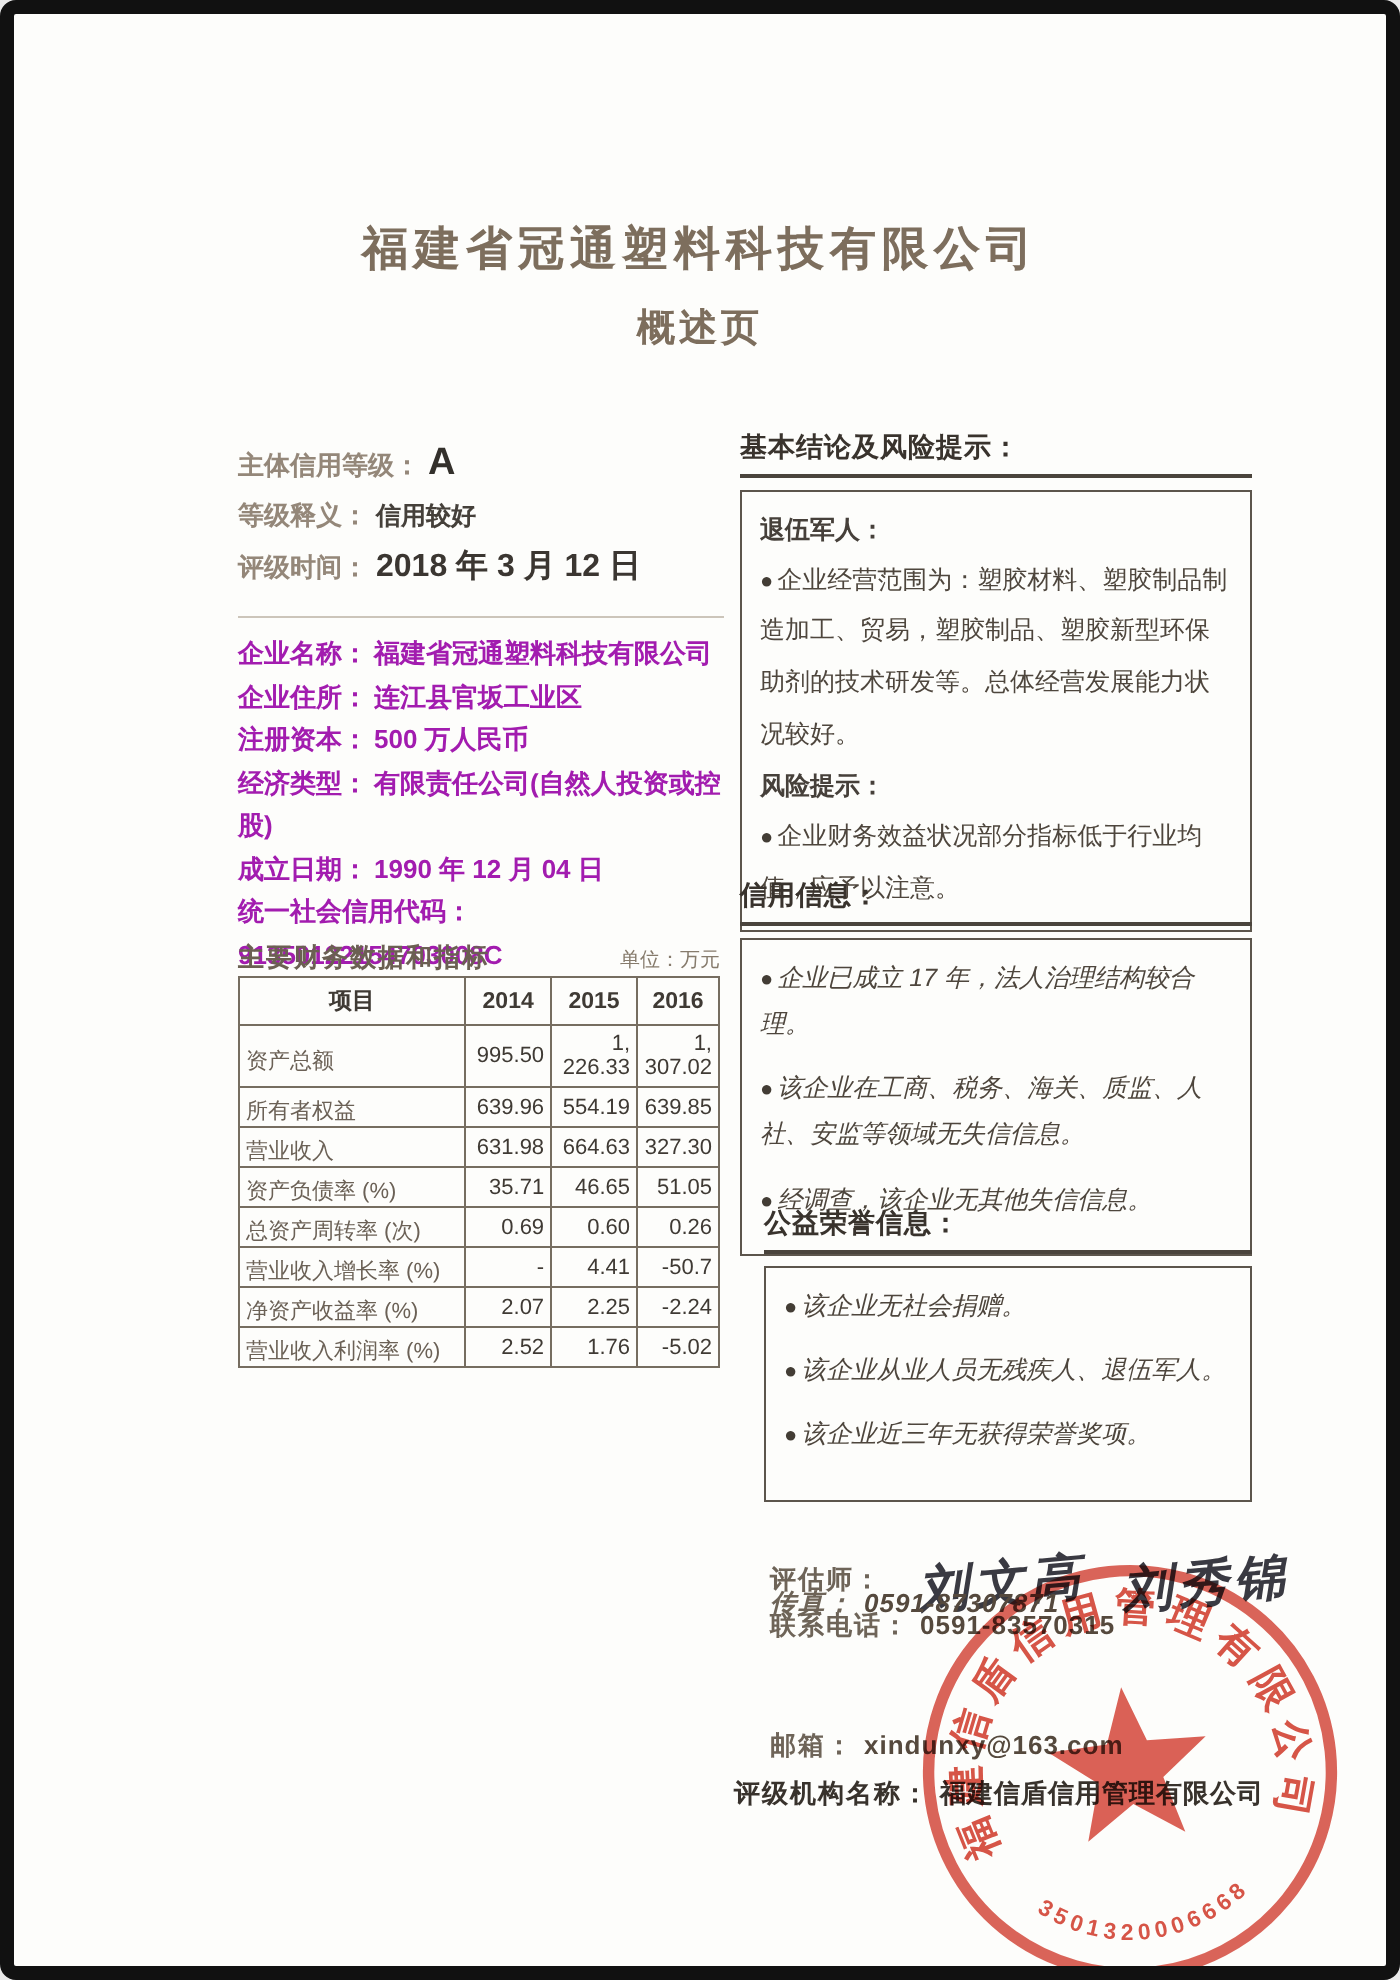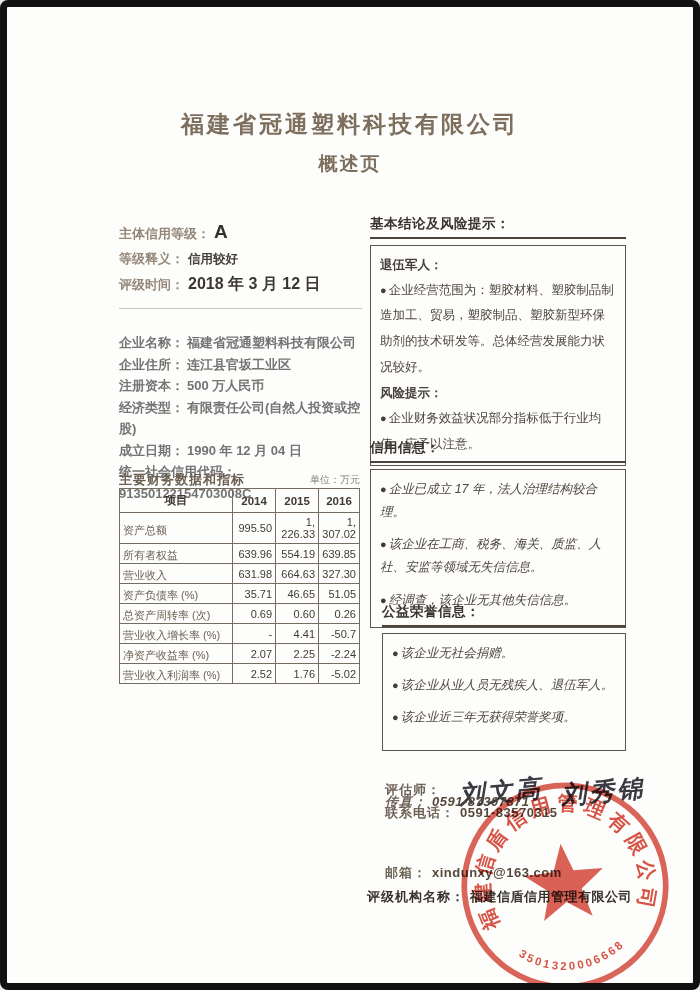--- a/index.html
+++ b/index.html
@@ -18,22 +18,22 @@
   .rating { position:absolute; left:112px; top:214px; width:250px; }
   .rating .row { margin-bottom:6px; }
   .lbl { font-size:13px; color:#948779; font-weight:bold; }
   .rating .grade { font-size:19px; font-weight:bold; color:#33302b; margin-left:4px; }
   .rating .val { font-size:12.5px; font-weight:bold; color:#45403a; margin-left:4px; }
   .rating .date { font-size:16px; font-weight:bold; color:#3b3631; margin-left:4px; }
 
   .divider { position:absolute; left:112px; top:301px; width:243px; height:1px; background:#ccc5ba; }
 
   
-  .company { position:absolute; left:112px; top:325px; width:252px;
-    font-size:13px; font-weight:bold; color:#737373; line-height:21.5px; }
+  .company { position:absolute; left:112px; top:309px; width:252px;
+    font-size:13px; font-weight:bold; color:#a21caf; line-height:21.5px; }
   .company .c-lbl { margin-right:3px; }
 
   
   .tbl-head { position:absolute; left:112px; top:463px; width:241px; }
   .tbl-title { font-size:13px; font-weight:bold; color:#6b6052; letter-spacing:1px; }
   .tbl-unit { float:right; font-size:10px; color:#867b6c; margin-top:3px; }
   table.fin { position:absolute; left:112px; top:481px; width:241px; border-collapse:collapse; }
   table.fin th, table.fin td { border:1px solid #766d60; }
   table.fin th { font-size:11.5px; font-weight:bold; color:#3f3a34; padding:4px 2px; text-align:center; }
   td.item { font-size:11px; color:#6b6156; padding:4px 2px 0 3px; }

